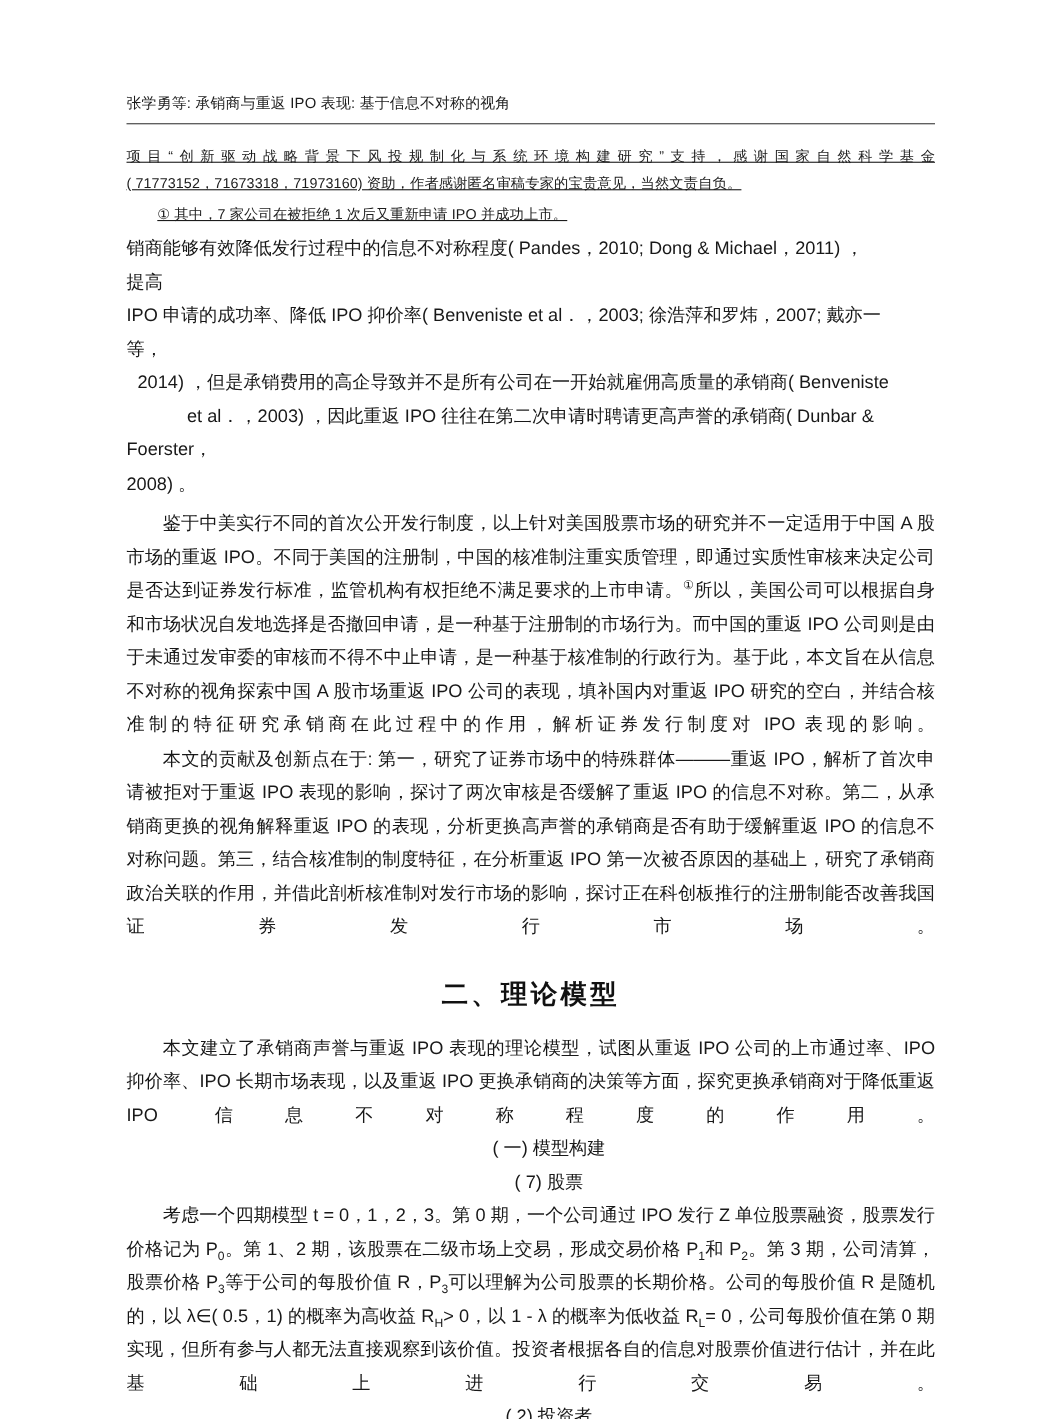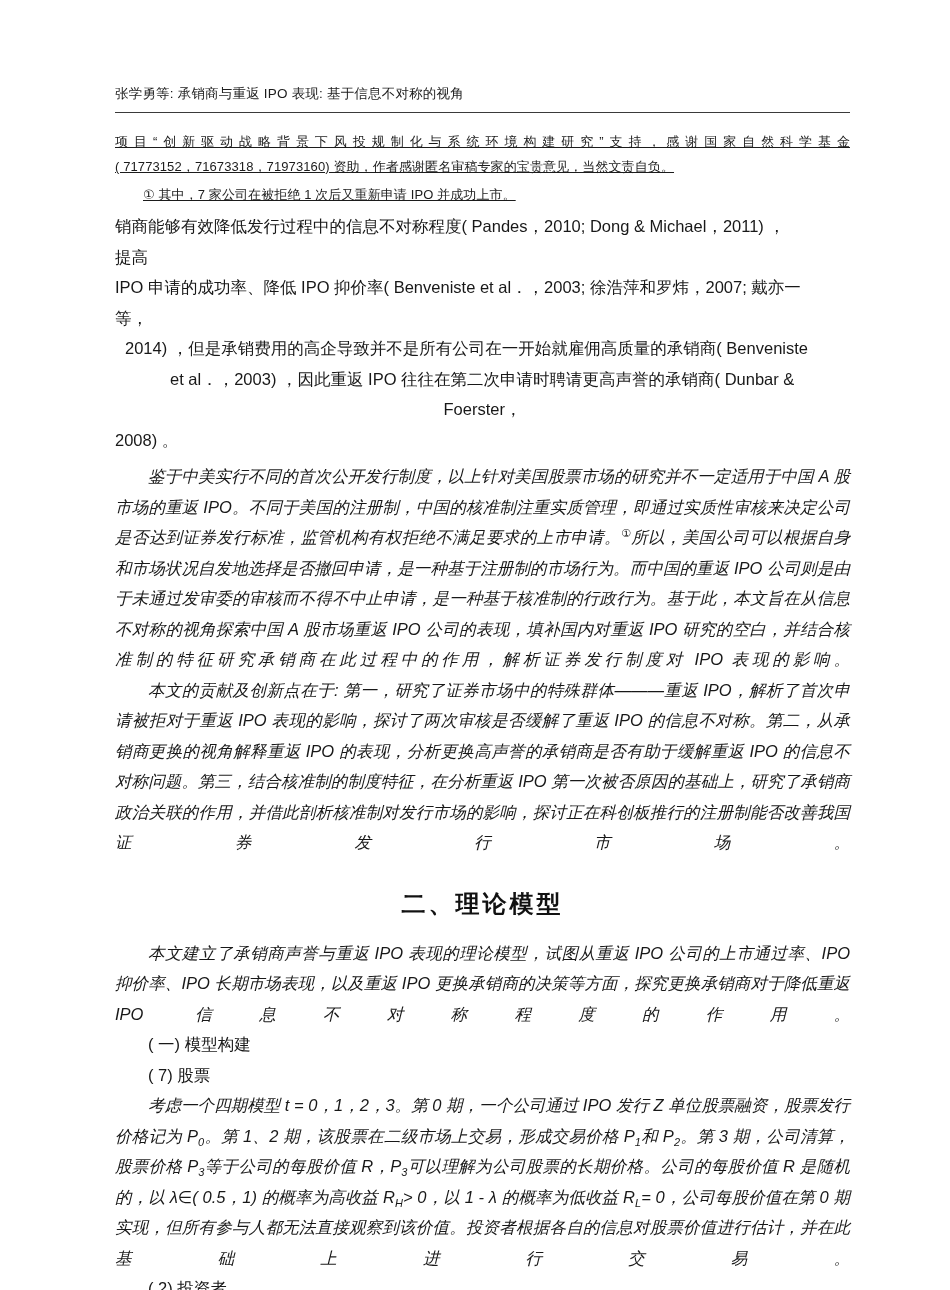--- a/index.html
+++ b/index.html
@@ -64,28 +64,28 @@
     padding-left: 28px;
     letter-spacing: 0.1px;
   }
 
   
   .body-text {
     font-size: 16.5px;
     line-height: 30.5px;
     color: #181818;
   }
-  .p { margin: 0; }
-  .indent { text-indent: 33px; font-style: italic; }
+  .p { margin: 0; text-align: center; }
+  .indent { text-indent: 33px; }
 
   
   .ln { margin: 0; white-space: nowrap; }
   .ln.i1 { padding-left: 10px; }
   .ln.i2 { padding-left: 55px; }
-  .ln.center { text-align: center; padding-left: 0; }
+  .ln.center { padding-left: 0; }
   .just-full {
     text-align: justify;
     text-align-last: justify;
   }
 
   
   .section-heading {
     text-align: center;
     font-size: 24px;
     font-weight: bold;

